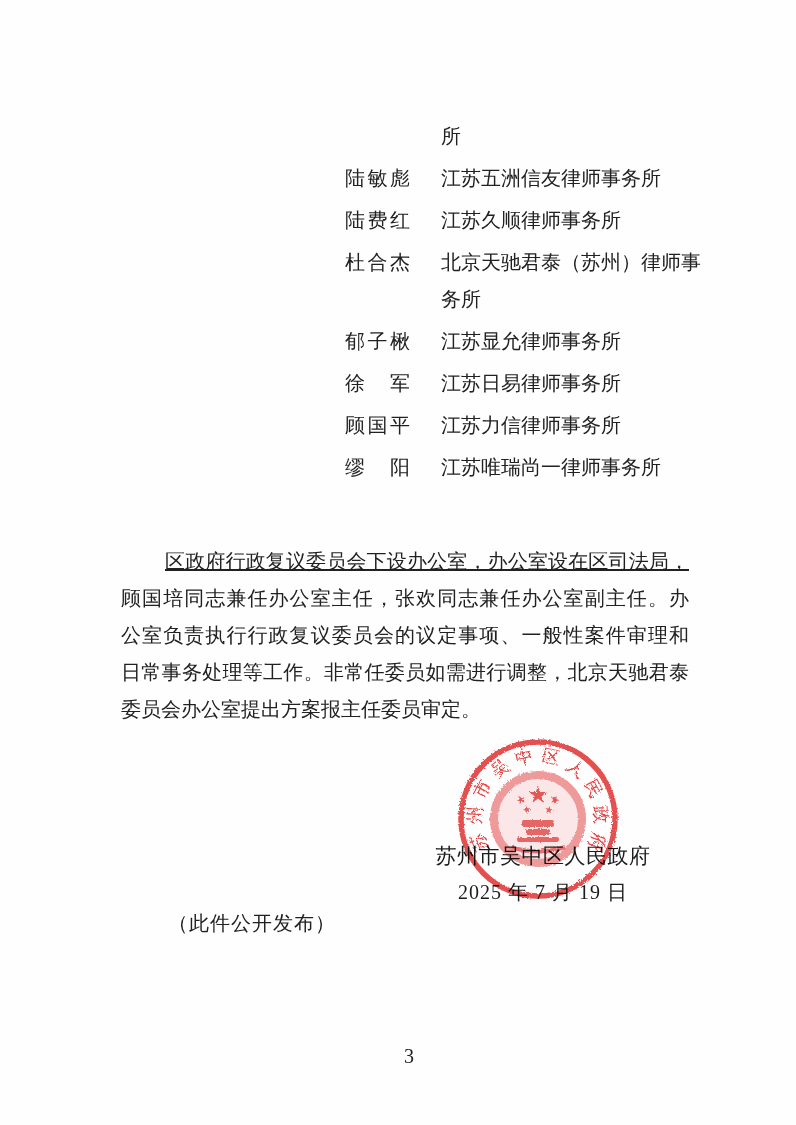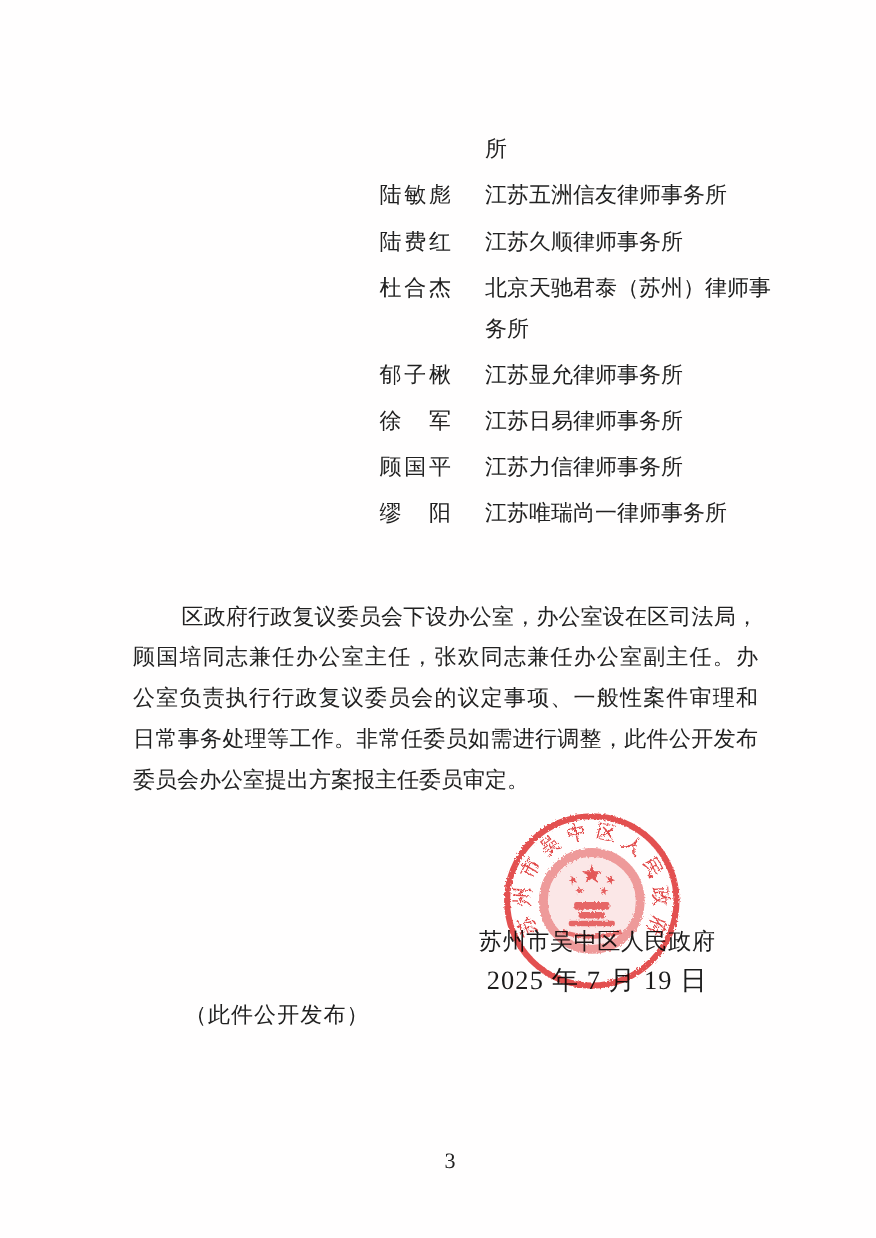--- a/index.html
+++ b/index.html
@@ -17,30 +17,30 @@
   
   .law-list { position: absolute; left: 345px; top: 118px; }
   .law-row { display: flex; align-items: flex-start; font-size: 20px; line-height: 37px; margin-bottom: 5px; }
   .name-cell { flex: none; width: 70px; letter-spacing: 2.5px; white-space: pre; }
   .firm-cell { margin-left: 26px; width: 274px; line-break: anywhere; }
 
   
   .paragraph { position: absolute; left: 121px; top: 543px; width: 568px; font-size: 20px; line-height: 37px; }
   .pline { white-space: normal; }
   .pline.just { text-align: justify; text-align-last: justify; }
-  .pline.indent { text-indent: 44px; }
+  .pline.indent { text-indent: 44px; text-decoration: underline; }
 
   
   .issuer {
     position: absolute; left: 433px; top: 843px; width: 220px;
     text-align: center; font-size: 21px; letter-spacing: 0.5px; line-height: 26px; color: #1c1c1c;
   }
   .issue-date {
     position: absolute; left: 433px; top: 879px; width: 220px;
-    text-align: center; font-size: 24px; letter-spacing: 1px; line-height: 26px; color: #1c1c1c;
+    text-align: center; font-size: 20px; letter-spacing: 1px; line-height: 26px; color: #1c1c1c;
   }
 
   
   .seal {
     position: absolute; left: 451px; top: 732px; width: 174px; height: 174px;
     mix-blend-mode: multiply; opacity: 0.93;
   }
 
   .publish-note {
     position: absolute; left: 168px; top: 908px;
@@ -89,21 +89,21 @@
     <div class="law-row">
       <div class="name-cell">缪　阳</div>
       <div class="firm-cell">江苏唯瑞尚一律师事务所</div>
     </div>
   </div>
 
   <div class="paragraph">
     <div class="pline just indent">区政府行政复议委员会下设办公室，办公室设在区司法局，</div>
     <div class="pline just">顾国培同志兼任办公室主任，张欢同志兼任办公室副主任。办</div>
     <div class="pline just">公室负责执行行政复议委员会的议定事项、一般性案件审理和</div>
-    <div class="pline just">日常事务处理等工作。非常任委员如需进行调整，此件公开发布</div>
+    <div class="pline just">日常事务处理等工作。非常任委员如需进行调整，北京天驰君泰</div>
     <div class="pline">委员会办公室提出方案报主任委员审定。</div>
   </div>
 
   <div class="issuer">苏州市吴中区人民政府</div>
   <div class="issue-date">2025 年 7 月 19 日</div>
 
   <svg class="seal" viewBox="-87 -87 174 174" aria-hidden="true">
     <defs>
       <path id="star" d="M0,-1 L0.588,0.809 L-0.951,-0.309 L0.951,-0.309 L-0.588,0.809 Z"></path>
       <filter id="rough" x="-20%" y="-20%" width="140%" height="140%">

